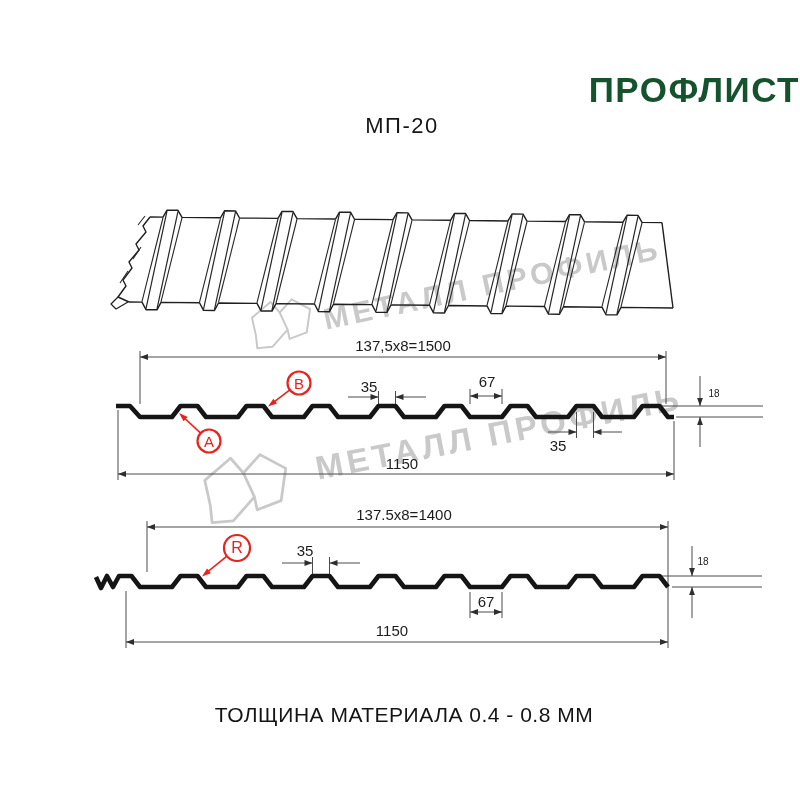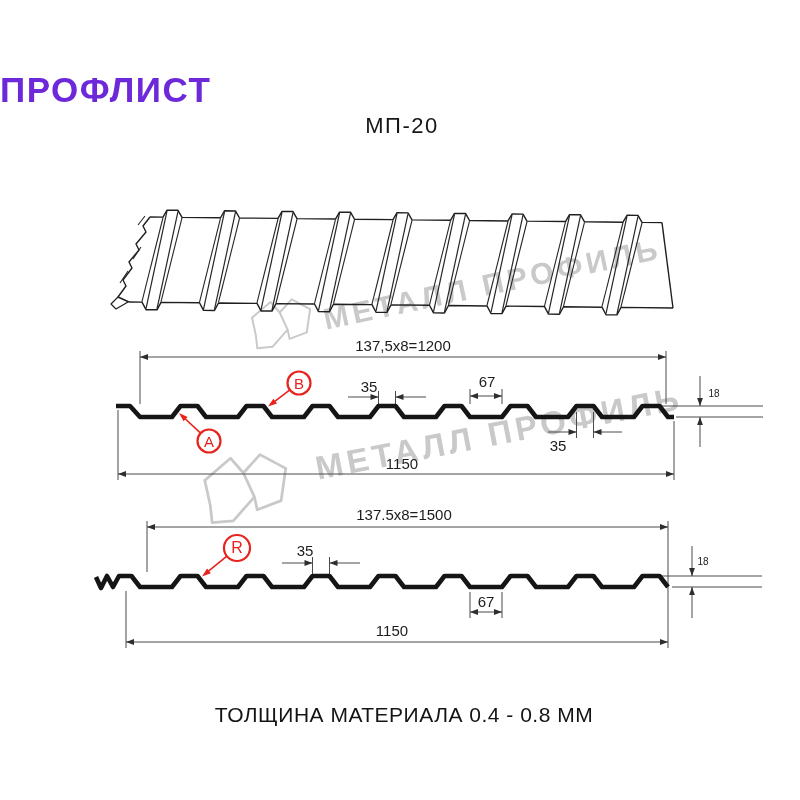--- a/index.html
+++ b/index.html
@@ -1,19 +1,19 @@
 <!DOCTYPE html>
 <html><head>
 <meta charset="utf-8">
 <style>
   html,body{margin:0;padding:0;background:#ffffff;}
   .page{position:relative;width:800px;height:800px;background:#fff;overflow:hidden;
         font-family:"Liberation Sans",sans-serif;}
-  .title{position:absolute;left:0;right:0;top:70px;text-align:left;
-         font-size:35px;font-weight:bold;letter-spacing:1.5px;color:#6d28d9;}
+  .title{position:absolute;left:0;right:0;top:70px;text-align:right;
+         font-size:35px;font-weight:bold;letter-spacing:1.5px;color:#14532d;}
   .subtitle{position:absolute;left:4px;right:0;top:113px;text-align:center;
          font-size:22px;font-weight:normal;letter-spacing:1.5px;color:#161616;}
   .footer{position:absolute;left:8px;right:0;top:703px;text-align:center;
          font-size:21px;letter-spacing:0.5px;color:#141414;z-index:3;}
   .wm-logo{position:absolute;z-index:1;}
   .wm-logo svg{width:100%;height:100%;}
   .wm-text{position:absolute;z-index:1;color:#c9c9c9;font-weight:bold;white-space:nowrap;
          letter-spacing:4px;transform-origin:left center;}
   #g{position:absolute;left:0;top:0;z-index:2;pointer-events:none;}
   .dim{position:absolute;transform:translate(-50%,-50%);font-size:15px;color:#1c1c1c;
@@ -154,28 +154,28 @@
       <polygon points="179,413 187.62645216526585,416.9476984485115 183.5325426631058,421.33403005796873" fill="#e8231d"></polygon>
       <circle cx="209" cy="441" r="11.5" fill="#fff" stroke="#e8231d" stroke-width="2.2"></circle>
       <line x1="289.83559670293926" y1="389.94720895099766" x2="271.1876185381081" y2="404.0835794953052" stroke="#e8231d" stroke-width="1.6"></line>
       <polygon points="268,406.5 273.35982633222204,398.67233996085554 276.9844570892643,403.45376776801766" fill="#e8231d"></polygon>
       <circle cx="299" cy="383" r="11.5" fill="#fff" stroke="#e8231d" stroke-width="2.2"></circle>
       <line x1="226.91933381893497" y1="556.2085424617244" x2="205.1017434403277" y2="573.9742946271617" stroke="#e8231d" stroke-width="1.6"></line>
       <polygon points="202,576.5 207.0846437111086,568.4908553308682 210.87320177036602,573.1434704913596" fill="#e8231d"></polygon>
       <circle cx="237" cy="548" r="13" fill="#fff" stroke="#e8231d" stroke-width="2.2"></circle>
     </svg>
 
-  <span class="dim" style="left:403px;top:345px">137,5x8=1200</span>
+  <span class="dim" style="left:403px;top:345px">137,5x8=1500</span>
   <span class="dim" style="left:369px;top:386px">35</span>
   <span class="dim" style="left:487px;top:381px">67</span>
   <span class="dim small" style="left:714px;top:393px">18</span>
   <span class="dim" style="left:558px;top:445px">35</span>
   <span class="dim" style="left:402px;top:463px">1150</span>
 
-  <span class="dim" style="left:404px;top:514px">137.5x8=1500</span>
+  <span class="dim" style="left:404px;top:514px">137.5x8=1400</span>
   <span class="dim" style="left:305px;top:550px">35</span>
   <span class="dim small" style="left:703px;top:561px">18</span>
   <span class="dim" style="left:486px;top:601px">67</span>
   <span class="dim" style="left:392px;top:630px">1150</span>
 
   <span class="callout" style="left:209px;top:441px">A</span>
   <span class="callout" style="left:299px;top:383px">B</span>
   <span class="callout" style="left:237px;top:548px;font-size:16px">R</span>
 
   <div class="footer">ТОЛЩИНА МАТЕРИАЛА 0.4 - 0.8 ММ</div>

